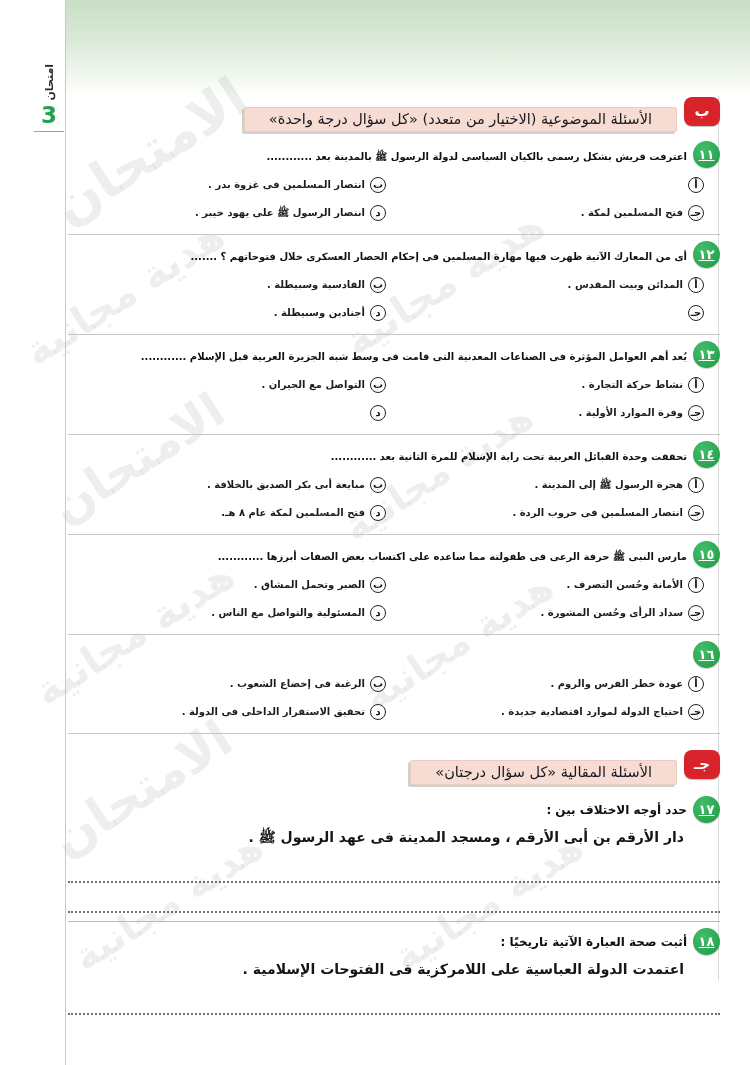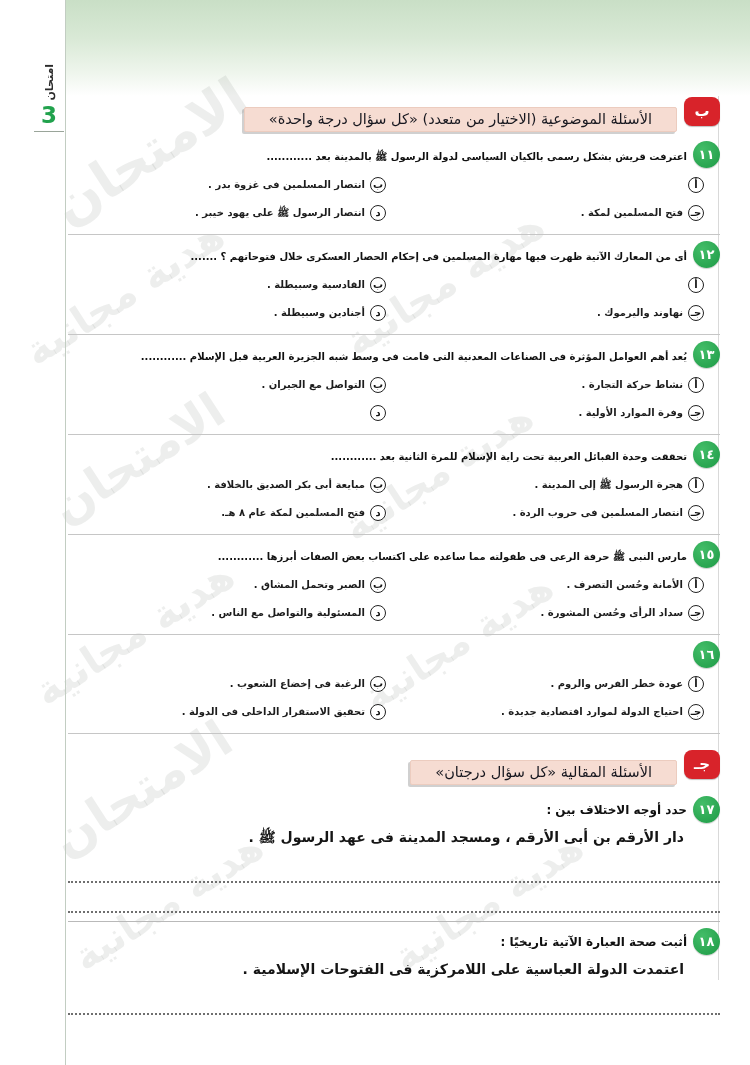--- a/index.html
+++ b/index.html
@@ -40,21 +40,21 @@
     box-shadow:-2px 2px 0 rgba(120,120,120,.35); padding:3px 24px 4px;
     font-size:14.5px; font-weight:normal; color:#17171f; border-radius:2px;margin-top:17px;
   }
   
   .q-block { padding:6px 0 7px; border-bottom:1px solid #c6c6c6; }
   .q-line { display:flex; align-items:flex-start; gap:6px; line-height:25px; margin-bottom:2px; }
   .q-num {
     width:27px; height:27px; border-radius:50%; flex-shrink:0;
     background:radial-gradient(circle at 35% 30%, #43bd68, #1e9a46);
     color:#fff; font-weight:bold; font-size:13px;
-    display:flex; align-items:center; justify-content:center; box-shadow:0 1px 1px rgba(0,0,0,.2);
+    display:flex; align-items:center; justify-content:center; box-shadow:0 1px 1px rgba(0,0,0,.2);text-decoration:underline;
   }
   .q-text { font-size:10px; font-weight:700; color:#101010; padding-top:3px; }
   .opts { display:grid; grid-template-columns:1fr 1fr; padding-right:16px; }
   .opt { display:flex; align-items:center; gap:5px; line-height:28px; }
   .opt-letter {
     width:16px; height:16px; border:1.2px solid #222; border-radius:50%;
     font-size:10px; color:#111; display:inline-flex; align-items:center;
     justify-content:center; flex-shrink:0; background:#fff; font-weight:bold;
   }
   .opt-text { font-size:10px; font-weight:600; color:#1c1c1c; }
@@ -124,28 +124,28 @@
     </div>
 
     <div class="q-block">
       <div class="q-line">
         <span class="q-num">١٢</span>
         <span class="q-text">أى من المعارك الآتية ظهرت فيها مهارة المسلمين فى إحكام الحصار العسكرى خلال فتوحاتهم ؟ .......</span>
       </div>
       <div class="opts">
         <div class="opt">
             <span class="opt-letter">أ</span>
+            <span class="opt-text">المدائن وبيت المقدس .</span>
           </div>
         <div class="opt">
             <span class="opt-letter">ب</span>
             <span class="opt-text">القادسية وسبيطلة .</span>
           </div>
         <div class="opt">
             <span class="opt-letter">جـ</span>
-            <span class="opt-text">نهاوند واليرموك .</span>
           </div>
         <div class="opt">
             <span class="opt-letter">د</span>
             <span class="opt-text">أجنادين وسبيطلة .</span>
           </div>
       </div>
     </div>
 
     <div class="q-block">
       <div class="q-line">

